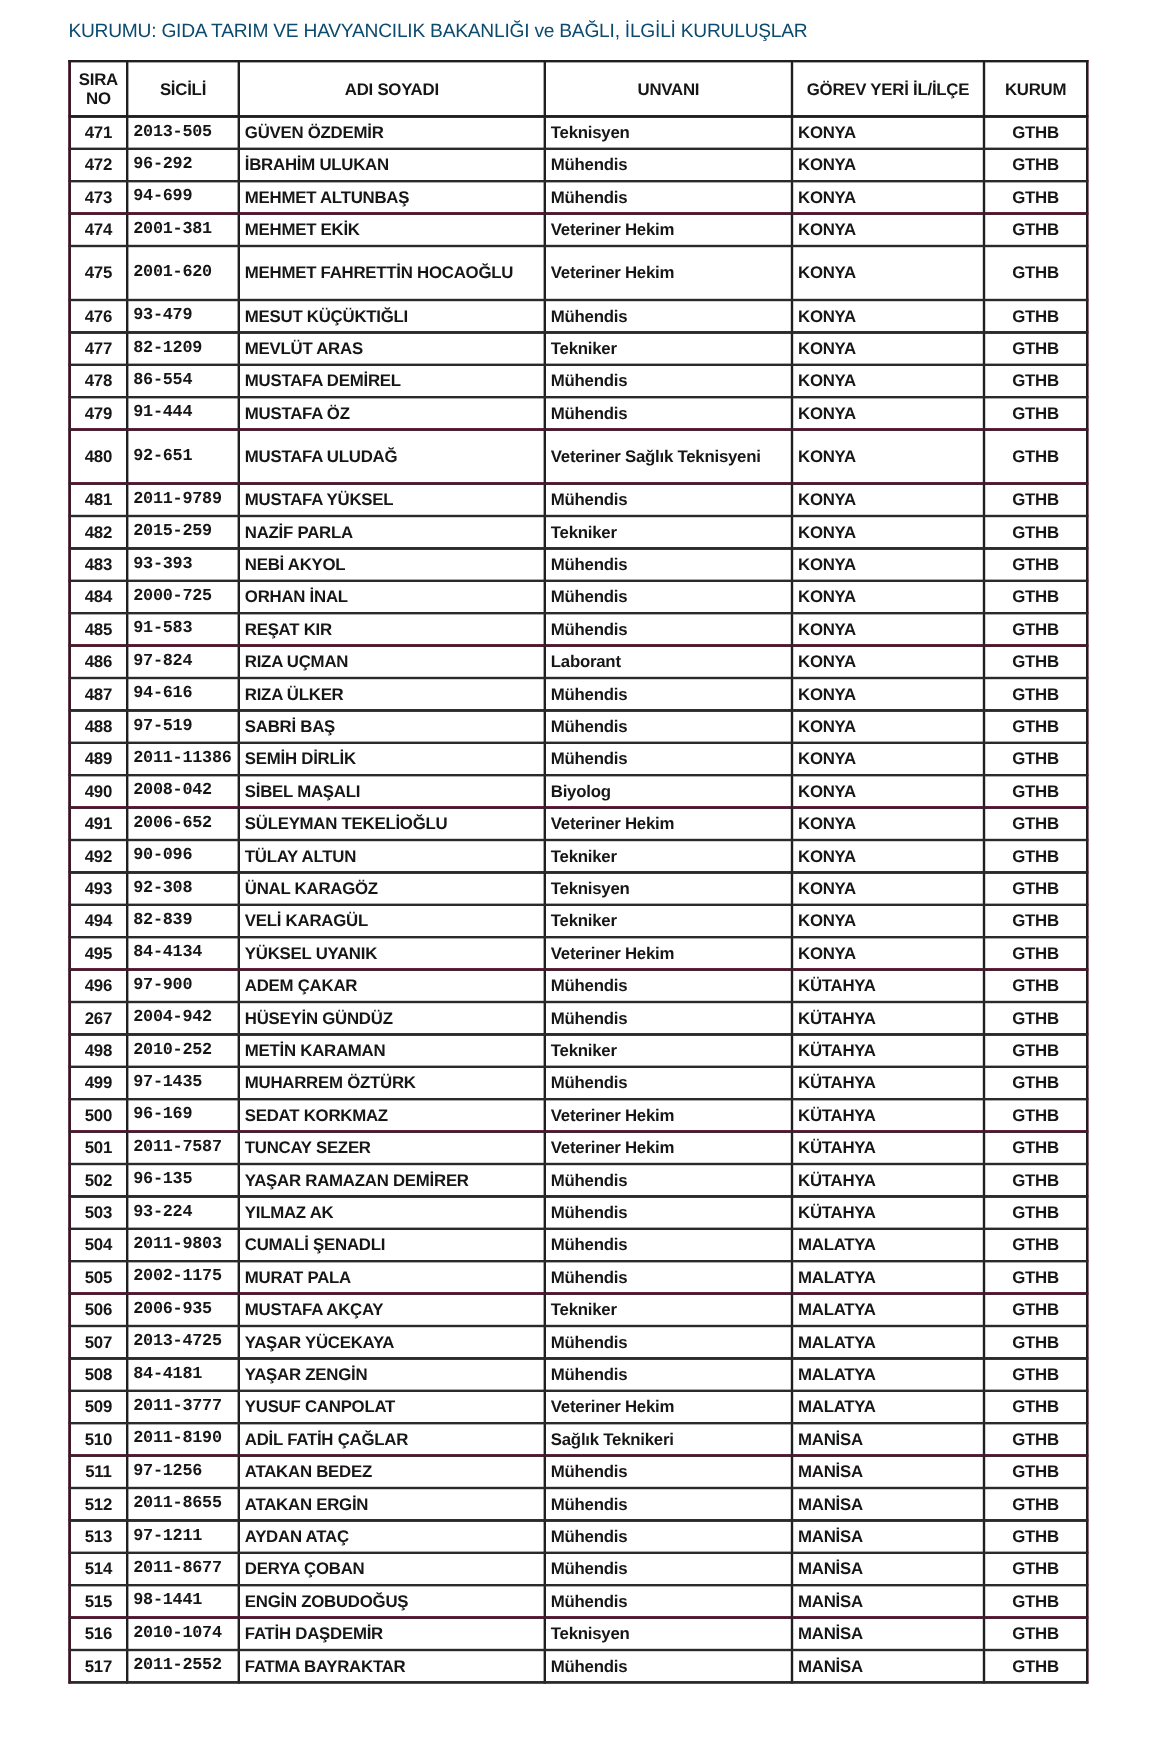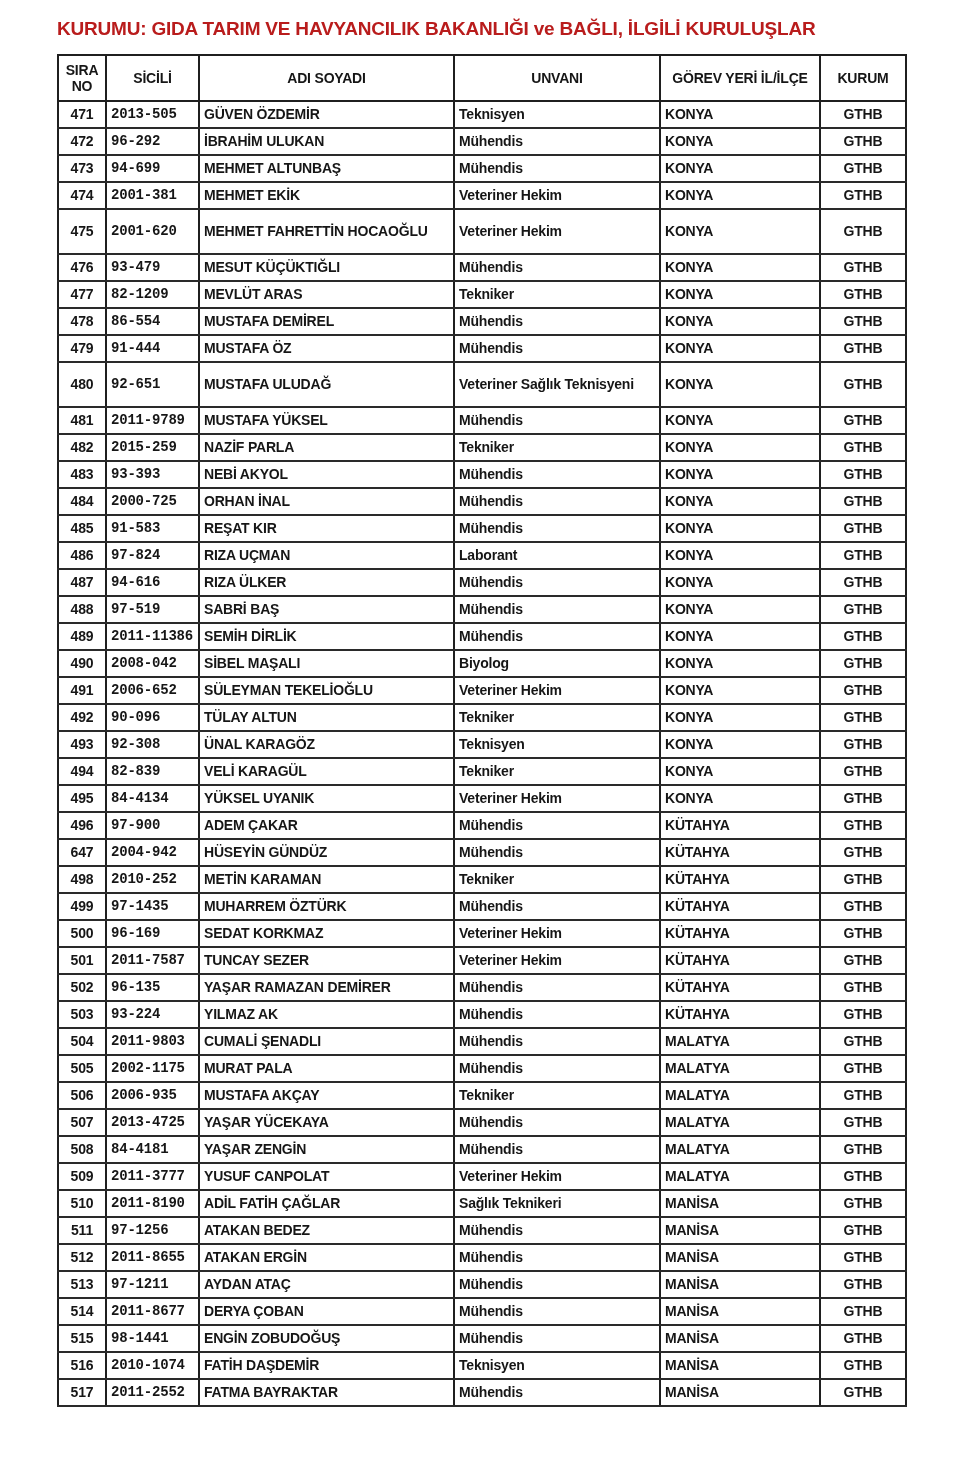--- a/index.html
+++ b/index.html
@@ -15,24 +15,24 @@
     color: #151515;
     -webkit-font-smoothing: antialiased;
   }
   .page {
     position: absolute;
     left: 57px;
     top: 18px;
     width: 848px;
   }
   .doc-title {
-    font-size: 19px;
-    font-weight: 700;
+    font-size: 16px;
+    font-weight: 400;
     letter-spacing: -0.2px;
-    color: #b91c1c;
+    color: #0c4a6e;
     margin: 0 0 14px 0;
     white-space: nowrap;
   }
   table.roster {
     border-collapse: collapse;
     table-layout: fixed;
     width: 848px;
     background: #be185d;
   }
   table.roster th,
@@ -297,21 +297,21 @@
         </tr>
         <tr>
           <td class="col-sira">496</td>
           <td class="col-sicil">97-900</td>
           <td class="col-ad">ADEM ÇAKAR</td>
           <td class="col-unvan">Mühendis</td>
           <td class="col-il">KÜTAHYA</td>
           <td class="col-kurum">GTHB</td>
         </tr>
         <tr>
-          <td class="col-sira">647</td>
+          <td class="col-sira">267</td>
           <td class="col-sicil">2004-942</td>
           <td class="col-ad">HÜSEYİN GÜNDÜZ</td>
           <td class="col-unvan">Mühendis</td>
           <td class="col-il">KÜTAHYA</td>
           <td class="col-kurum">GTHB</td>
         </tr>
         <tr>
           <td class="col-sira">498</td>
           <td class="col-sicil">2010-252</td>
           <td class="col-ad">METİN KARAMAN</td>

